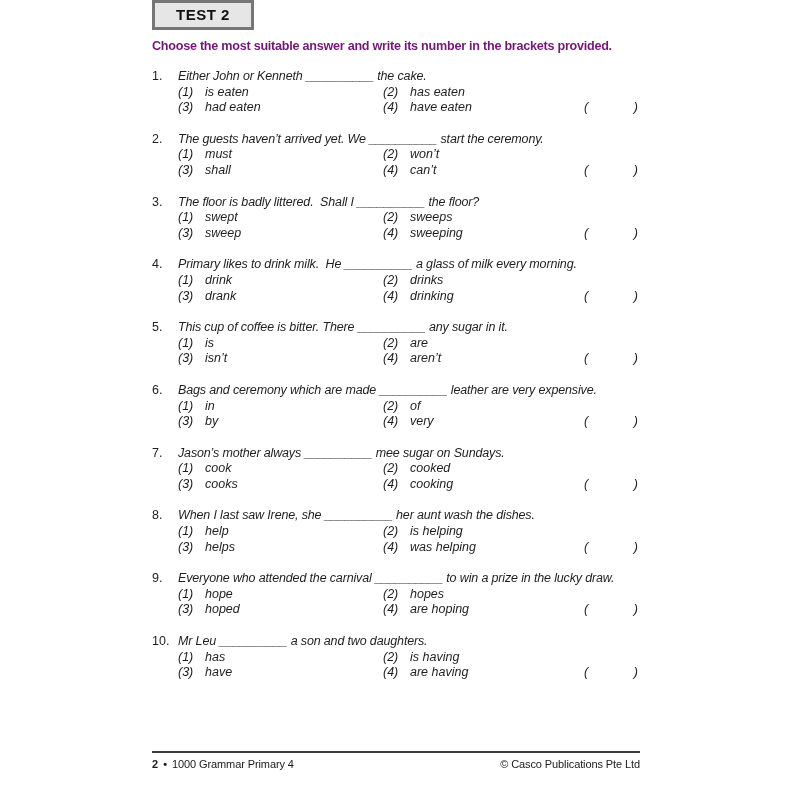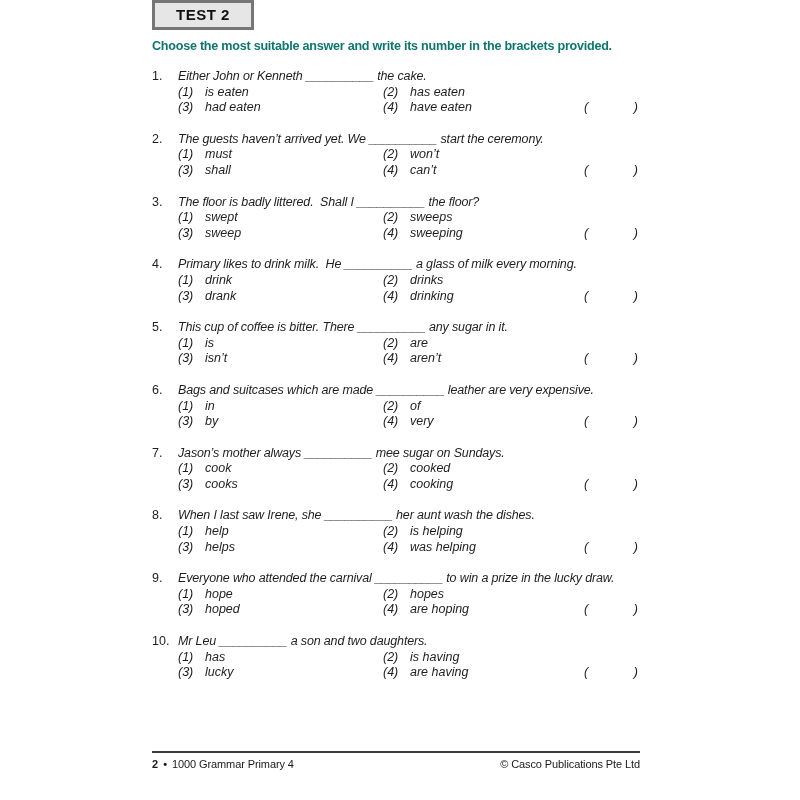--- a/index.html
+++ b/index.html
@@ -29,21 +29,21 @@
     color: #111111;
   }
   
   .instruction {
     margin-top: 9px;
     font-size: 12.6px;
     font-weight: bold;
     line-height: 15px;
     letter-spacing: -0.25px;
     white-space: nowrap;
-    color: #0f766e;
+    color: #701a75;
   }
   
   .questions { margin-top: 15px; }
   .question {
     display: flex;
     margin-bottom: 16px;
     font-size: 12.5px;
     line-height: 15.6px;
   }
   .q-num { width: 26px; flex: none; }
@@ -197,21 +197,21 @@
             <span>(</span>
             <span>)</span>
           </span>
         </div>
       </div>
     </div>
 
     <div class="question">
       <div class="q-num">6.</div>
       <div class="q-body">
-        <div class="q-text">Bags and suitcases which are made __________ leather are very expensive.</div>
+        <div class="q-text">Bags and ceremony which are made __________ leather are very expensive.</div>
         <div class="q-options">
           <span class="opt-label">(1)</span>
           <span class="opt-text">in</span>
           <span class="opt-label">(2)</span>
           <span class="opt-text">of</span>
           <span></span>
           <span class="opt-label">(3)</span>
           <span class="opt-text">by</span>
           <span class="opt-label">(4)</span>
           <span class="opt-text">very</span>
@@ -293,21 +293,21 @@
       <div class="q-num">10.</div>
       <div class="q-body">
         <div class="q-text">Mr Leu __________ a son and two daughters.</div>
         <div class="q-options">
           <span class="opt-label">(1)</span>
           <span class="opt-text">has</span>
           <span class="opt-label">(2)</span>
           <span class="opt-text">is having</span>
           <span></span>
           <span class="opt-label">(3)</span>
-          <span class="opt-text">lucky</span>
+          <span class="opt-text">have</span>
           <span class="opt-label">(4)</span>
           <span class="opt-text">are having</span>
           <span class="brackets-cell">
             <span>(</span>
             <span>)</span>
           </span>
         </div>
       </div>
     </div>
 

